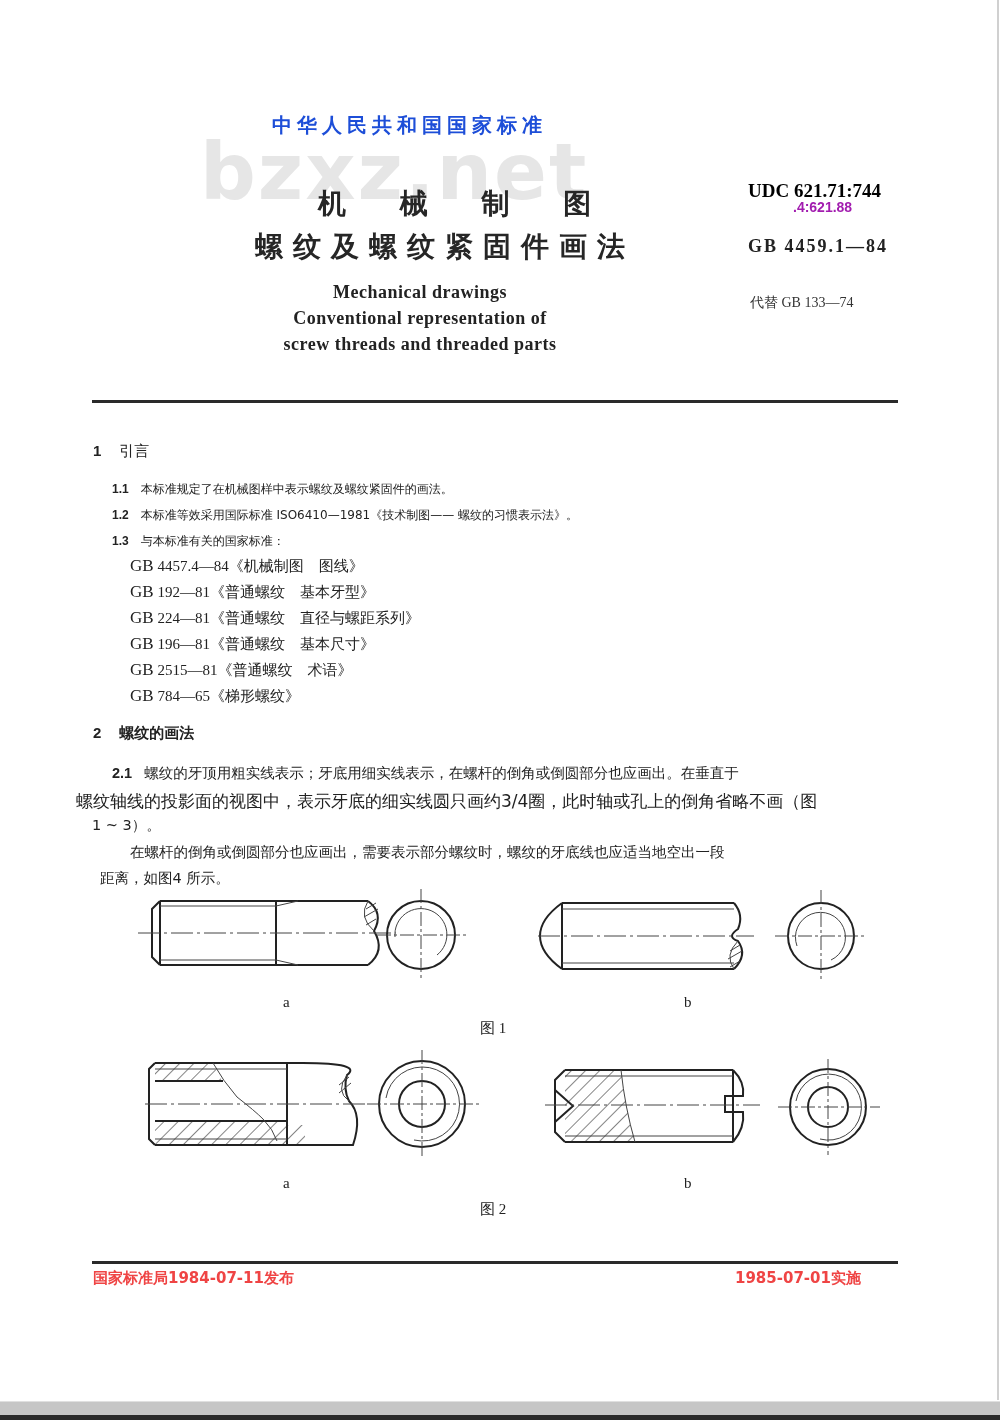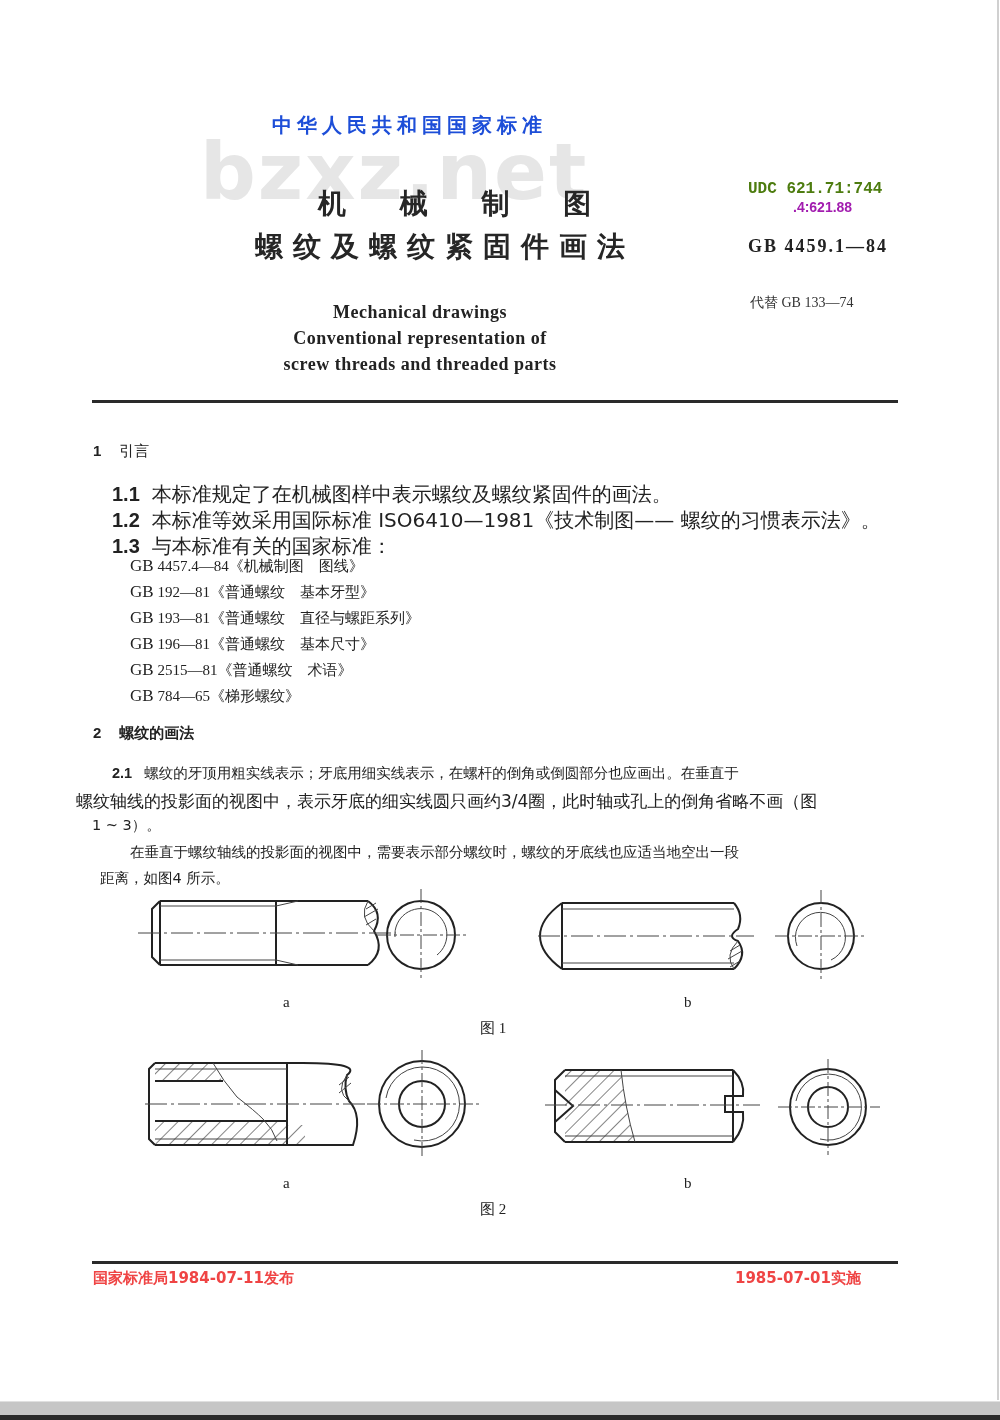--- a/index.html
+++ b/index.html
@@ -10,28 +10,28 @@
   .abs { position:absolute; }
   .sans { font-family:"DejaVu Sans", sans-serif; }
   .watermark {
     left:200px; top:132px; font-family:"DejaVu Sans", sans-serif; font-weight:bold;
     font-size:78px; color:#e6e6e6; letter-spacing:2px; line-height:80px; z-index:0;
   }
   .z1 { z-index:1; }
   .std-line { left:272px; top:112px; font-size:20px; letter-spacing:5px; font-weight:bold; color:#1d4ed8; }
   .title1 { left:318px; top:185px; font-size:28px; letter-spacing:22px; font-weight:bold; color:#262626; }
   .title2 { left:255px; top:228px; font-size:28px; letter-spacing:10px; font-weight:bold; color:#262626; }
-  .en { left:250px; width:340px; text-align:center; font-family:"Liberation Serif", serif; font-weight:bold; font-size:18px; color:#222; letter-spacing:0.5px;margin-top:20px; }
-  .udc { left:748px; top:180px; font-family:Liberation Mono, monospace; font-weight:bold; font-size:16px; color:#4d7c0f; }
+  .en { left:250px; width:340px; text-align:center; font-family:"Liberation Serif", serif; font-weight:bold; font-size:18px; color:#222; letter-spacing:0.5px; }
+  .udc { left:748px; top:180px; font-family:Liberation Serif, serif; font-weight:bold; font-size:19px; color:#000000; }
   .udc2 { left:793px; top:199px; font-family:"Liberation Sans", sans-serif; font-weight:bold; font-size:14px; color:#a21caf; }
   .gb { left:748px; top:236px; font-family:"Liberation Serif", serif; font-weight:bold; font-size:18px; letter-spacing:2px; color:#222; }
   .replace { left:750px; top:294px; font-family:"Liberation Serif", serif; font-size:14px; color:#333; }
   .rule { left:92px; width:806px; height:3px; background:#2a2a2a; }
   .h1 { font-size:15px; color:#222; font-family:"DejaVu Sans", sans-serif; }
-  .p { font-size:20px; color:#222; font-family:"DejaVu Sans", sans-serif; white-space:nowrap; }
+  .p { font-size:12px; color:#222; font-family:"DejaVu Sans", sans-serif; white-space:nowrap; }
   .num { font-weight:bold; font-family:"Liberation Sans", sans-serif; margin-right:12px; }
   .ref { left:130px; font-size:15px; font-family:"Liberation Serif", serif; color:#222; white-space:nowrap;text-align:right; }
   .ref .gbtxt { font-size:17px; }
   .cap { font-family:"Liberation Serif", serif; font-size:15px; color:#222; }
   .footer { font-family:"DejaVu Sans", sans-serif; font-size:15px; font-weight:bold; color:#ef4444; }
   .bottom-bar { left:0; top:1401px; width:1000px; height:14px; background:#c6c6c6; border-top:1px solid #e0e0e0; }
   .bottom-dark { left:0; top:1415px; width:1000px; height:5px; background:#2b2b2b; }
   .right-edge { left:997px; top:0; width:2px; height:1400px; background:#d0d0d0; }
   svg { position:absolute; overflow:visible; }
 </style>
@@ -64,35 +64,35 @@
 </div>
 <div class="abs p" style="left:112px; top:507px">
   <span class="num">1.2</span><span>本标准等效采用国际标准 ISO6410—1981《技术制图—— 螺纹的习惯表示法》。</span>
 </div>
 <div class="abs p" style="left:112px; top:533px">
   <span class="num">1.3</span><span>与本标准有关的国家标准：</span>
 </div>
 
 <div class="abs ref" style="top:556px"><span class="gbtxt">GB</span> <span>4457.4—84《机械制图　图线》</span></div>
 <div class="abs ref" style="top:582px"><span class="gbtxt">GB</span> <span>192—81《普通螺纹　基本牙型》</span></div>
-<div class="abs ref" style="top:608px"><span class="gbtxt">GB</span> <span>193—81《普通螺纹　直径与螺距系列》</span></div>
+<div class="abs ref" style="top:608px"><span class="gbtxt">GB</span> <span>224—81《普通螺纹　直径与螺距系列》</span></div>
 <div class="abs ref" style="top:634px"><span class="gbtxt">GB</span> <span>196—81《普通螺纹　基本尺寸》</span></div>
 <div class="abs ref" style="top:660px"><span class="gbtxt">GB</span> <span>2515—81《普通螺纹　术语》</span></div>
 <div class="abs ref" style="top:686px"><span class="gbtxt">GB</span> <span>784—65《梯形螺纹》</span></div>
 
 <div class="abs h1" style="left:93px; top:724px">
   <span class="num" style="margin-right:18px">2</span><span style="font-weight:bold">螺纹的画法</span>
 </div>
 
 <div class="abs p" style="left:112px; top:764px; font-size:14.5px">
   <span class="num">2.1</span><span>螺纹的牙顶用粗实线表示；牙底用细实线表示，在螺杆的倒角或倒圆部分也应画出。在垂直于</span>
 </div>
 <div class="abs p" style="left:76px; top:790px; font-size:17px">螺纹轴线的投影面的视图中，表示牙底的细实线圆只画约3/4圈，此时轴或孔上的倒角省略不画（图</div>
 <div class="abs p" style="left:92px; top:816px; font-size:14.5px">1 ~ 3）。</div>
-<div class="abs p" style="left:130px; top:843px; font-size:14.5px">在垂直于螺纹轴线的投影面的视图中，需要表示部分螺纹时，螺纹的牙底线也应适当地空出一段</div>
+<div class="abs p" style="left:130px; top:843px; font-size:14.5px">在螺杆的倒角或倒圆部分也应画出，需要表示部分螺纹时，螺纹的牙底线也应适当地空出一段</div>
 <div class="abs p" style="left:100px; top:869px; font-size:14.5px">距离，如图4 所示。</div>
 
 <svg style="left:138px; top:893px" width="320" height="100" viewBox="0 0 320 100">
   <g fill="none" stroke="#222" stroke-width="2">
     <path d="M22,8 L230,8 M22,72 L230,72"></path>
     <path d="M22,8 L14,16 L14,64 L22,72"></path>
     <line x1="22" y1="8" x2="22" y2="72"></line>
     <line x1="138" y1="8" x2="138" y2="72"></line>
     <path d="M230,8 Q246,20 236,38 Q248,58 230,72"></path>
   </g>

